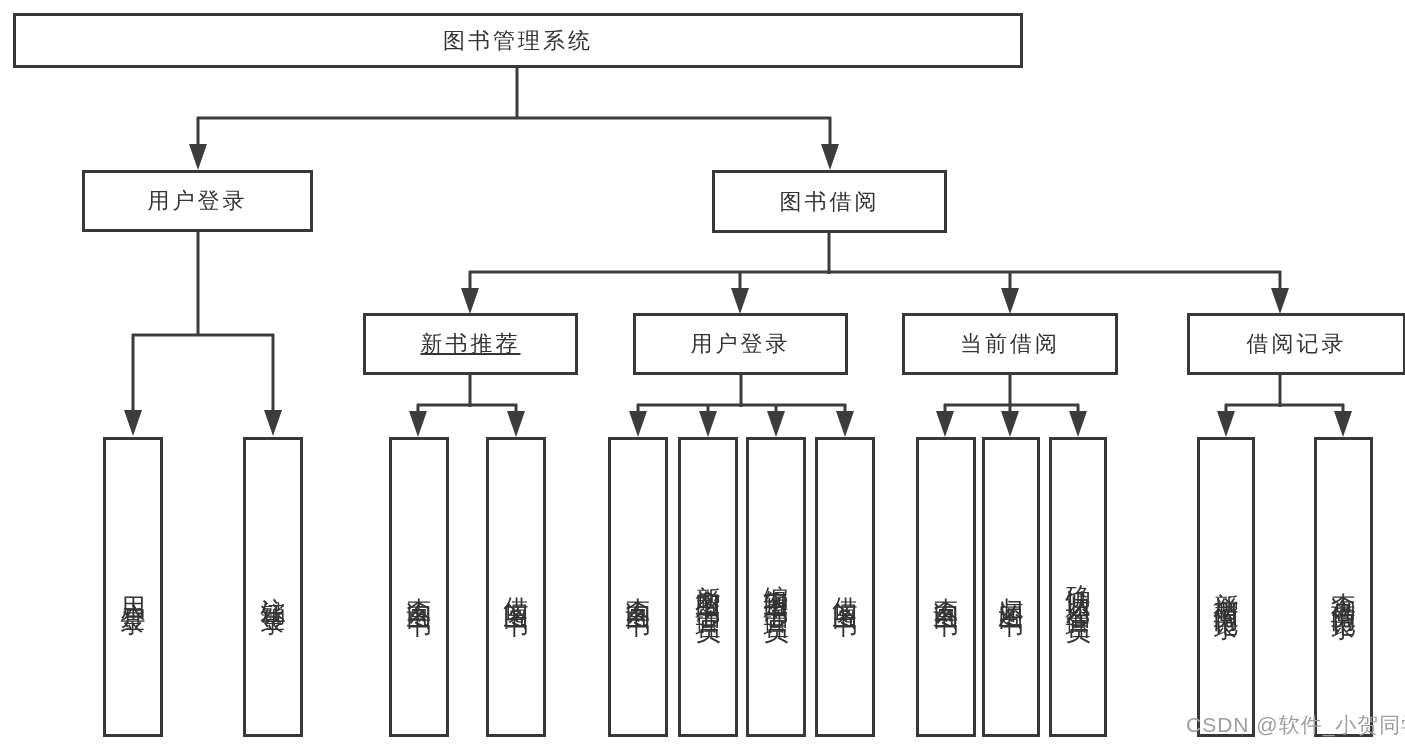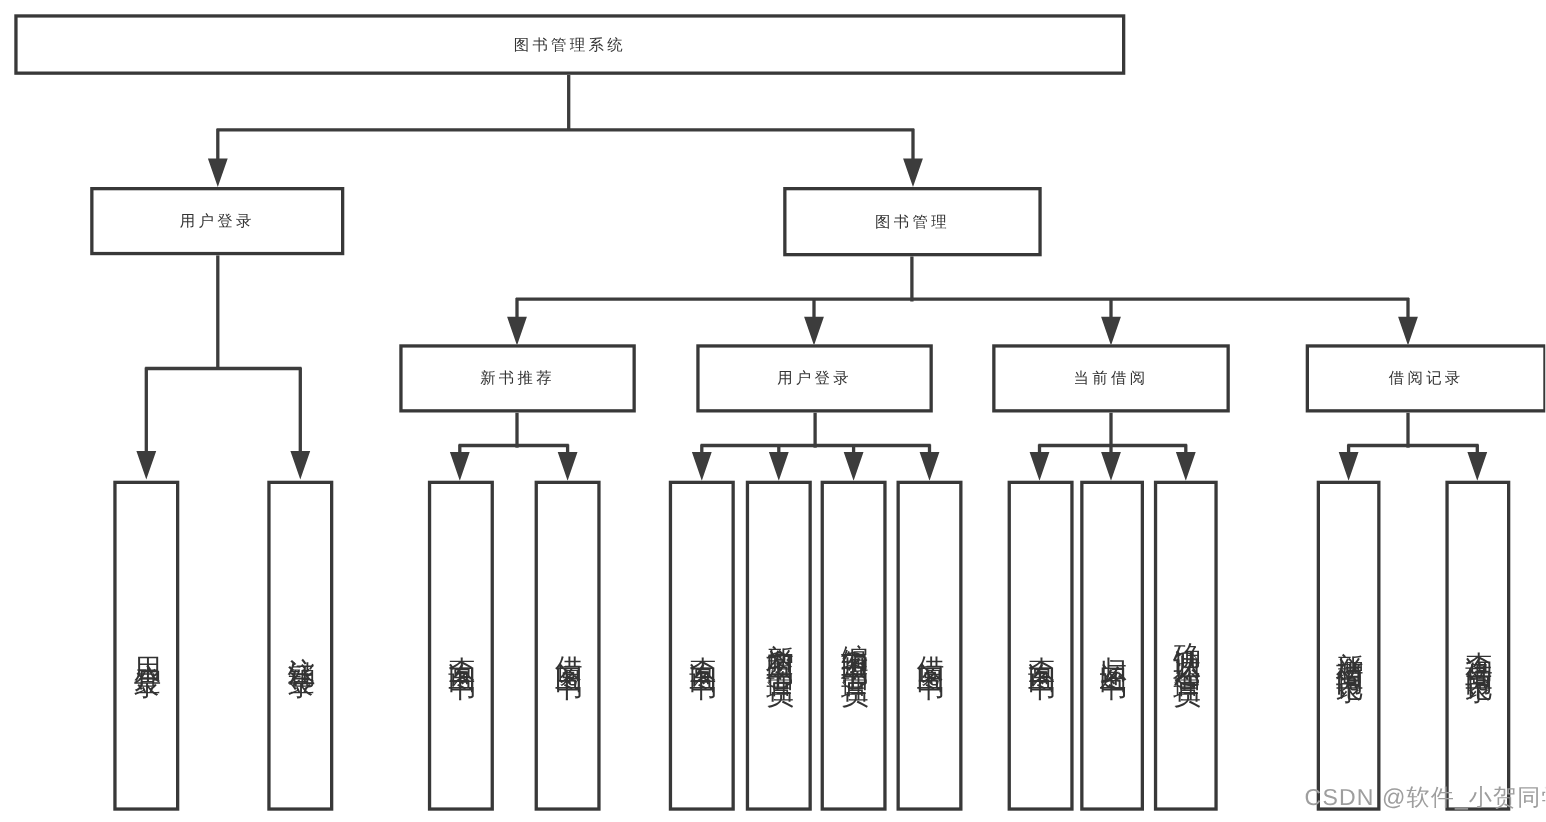--- a/index.html
+++ b/index.html
@@ -16,21 +16,21 @@
     position: absolute;
     box-sizing: border-box;
     border: 3px solid #383838;
     background: #ffffff;
     display: flex;
     align-items: center;
     justify-content: center;
     color: #333333;
   }
   .hbox span {
-    font-size: 14px;
+    font-size: 22px;
     letter-spacing: 3px;
     color: #333333;
     white-space: nowrap;
   }
   .vbox { top: 437px; width: 60px; height: 300px; }
   .vbox span {
     writing-mode: vertical-rl;
     text-orientation: mixed;
     font-size: 25px;
     letter-spacing: 5px;
@@ -85,24 +85,24 @@
   </svg>
 
   <div class="box hbox" style="left:13px; top:13px; width:1010px; height:55px;">
     <span>图书管理系统</span>
   </div>
 
   <div class="box hbox" style="left:82px; top:170px; width:231px; height:62px;">
     <span>用户登录</span>
   </div>
   <div class="box hbox" style="left:712px; top:170px; width:235px; height:63px;">
-    <span>图书管理</span>
+    <span>图书借阅</span>
   </div>
 
-  <div class="box hbox" style="left:363px; top:313px; width:215px; height:62px;">
+  <div class="box hbox" style="left:363px; top:313px; width:215px; height:62px;text-decoration:underline;">
     <span>新书推荐</span>
   </div>
   <div class="box hbox" style="left:633px; top:313px; width:215px; height:62px;">
     <span>用户登录</span>
   </div>
   <div class="box hbox" style="left:902px; top:313px; width:216px; height:62px;">
     <span>当前借阅</span>
   </div>
   <div class="box hbox" style="left:1173px; top:313px; width:219px; height:62px;margin-left:14px;">
     <span>借阅记录</span>

